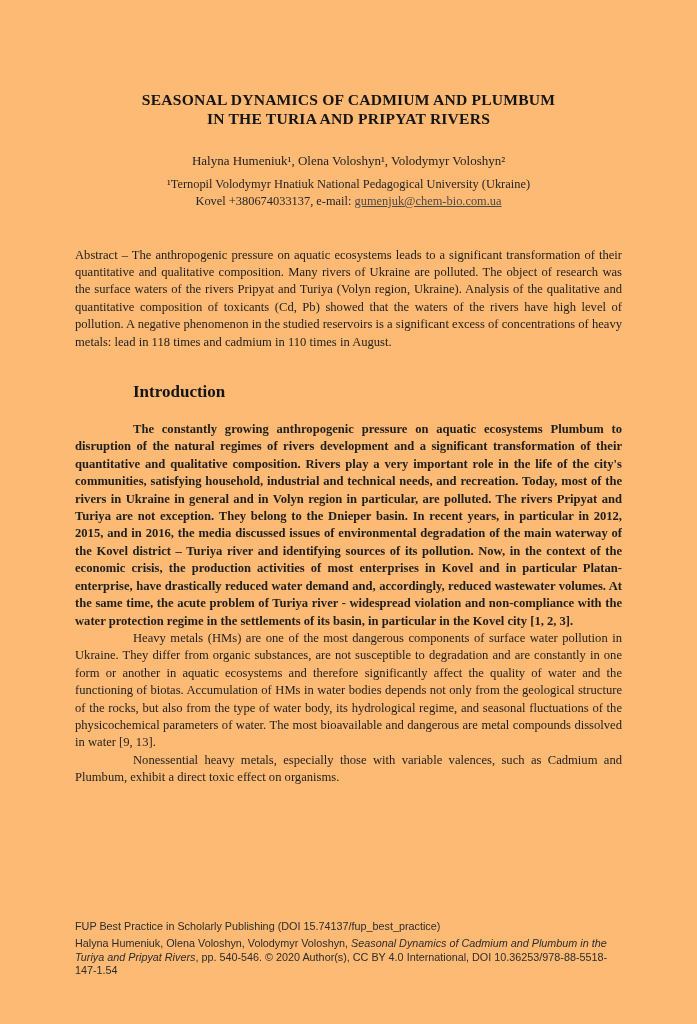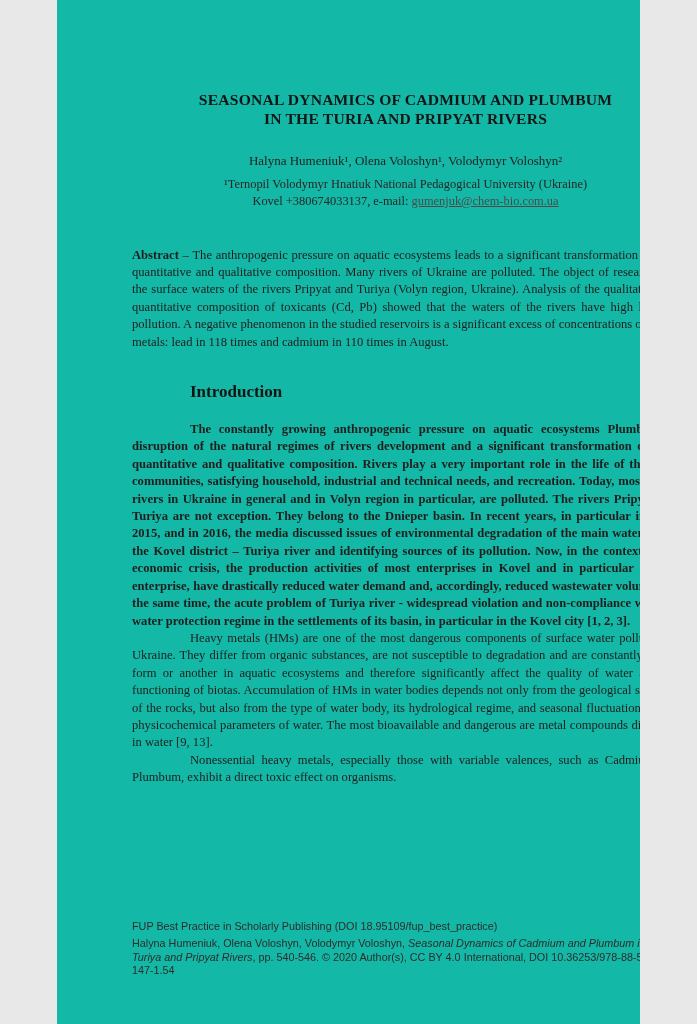--- a/index.html
+++ b/index.html
@@ -1,26 +1,25 @@
 <!DOCTYPE html>
 <html><head>
 <meta charset="utf-8">
 <style>
   html, body { margin: 0; padding: 0; }
   body { background: #e8e8e8; }
   .page {
     position: relative;
-    width: 573px;
+    width: 697px;
     height: 1024px;
-    background: #14b8a6;
+    background: #fdba74;
     overflow: hidden;
     font-family: "Liberation Serif", serif;
     color: #1e1e1e;
     margin: 0 auto;
-    padding-left: 10px;
   }
   .content {
     position: absolute;
     left: 75px;
     width: 547px;
     top: 0;
   }
   .title {
     margin: 90px 0 0 0;
     text-align: center;
@@ -50,21 +49,21 @@
     text-decoration: underline;
     cursor: pointer;
   }
   .abstract {
     margin: 37px 0 0 0;
     text-align: justify;
     font-size: 12.6px;
     line-height: 17.4px;
     color: #1e1e1e;
   }
-  .abstract strong { font-weight: 700; }
+  .abstract strong { font-weight: 400; }
   .section-heading {
     margin: 30px 0 0 58px;
     font-size: 17px;
     line-height: 22px;
     font-weight: 700;
     color: #141414;
   }
   .body-para {
     margin: 0;
     text-indent: 58px;
@@ -110,16 +109,16 @@
 
     <h2 class="section-heading">Introduction</h2>
 
     <p class="body-para first">The constantly growing anthropogenic pressure on aquatic ecosystems Plumbum to disruption of the natural regimes of rivers development and a significant transformation of their quantitative and qualitative composition. Rivers play a very important role in the life of the city's communities, satisfying household, industrial and technical needs, and recreation. Today, most of the rivers in Ukraine in general and in Volyn region in particular, are polluted. The rivers Pripyat and Turiya are not exception. They belong to the Dnieper basin. In recent years, in particular in 2012, 2015, and in 2016, the media discussed issues of environmental degradation of the main waterway of the Kovel district – Turiya river and identifying sources of its pollution. Now, in the context of the economic crisis, the production activities of most enterprises in Kovel and in particular Platan-enterprise, have drastically reduced water demand and, accordingly, reduced wastewater volumes. At the same time, the acute problem of Turiya river - widespread violation and non-compliance with the water protection regime in the settlements of its basin, in particular in the Kovel city [1, 2, 3].</p>
     <p class="body-para">Heavy metals (HMs) are one of the most dangerous components of surface water pollution in Ukraine. They differ from organic substances, are not susceptible to degradation and are constantly in one form or another in aquatic ecosystems and therefore significantly affect the quality of water and the functioning of biotas. Accumulation of HMs in water bodies depends not only from the geological structure of the rocks, but also from the type of water body, its hydrological regime, and seasonal fluctuations of the physicochemical parameters of water. The most bioavailable and dangerous are metal compounds dissolved in water [9, 13].</p>
     <p class="body-para">Nonessential heavy metals, especially those with variable valences, such as Cadmium and Plumbum, exhibit a direct toxic effect on organisms.</p>
 
   </main>
 
   <footer class="footer">
-    <p class="f1">FUP Best Practice in Scholarly Publishing (DOI 18.95109/fup_best_practice)</p>
+    <p class="f1">FUP Best Practice in Scholarly Publishing (DOI 15.74137/fup_best_practice)</p>
     <p class="f2"><span>Halyna Humeniuk, Olena Voloshyn, Volodymyr Voloshyn, </span><em>Seasonal Dynamics of Cadmium and Plumbum in the Turiya and Pripyat Rivers</em><span>, pp. 540-546. © 2020 Author(s), CC BY 4.0 International, DOI 10.36253/978-88-5518-147-1.54</span></p>
   </footer>
 </div>
 
 </body></html>

